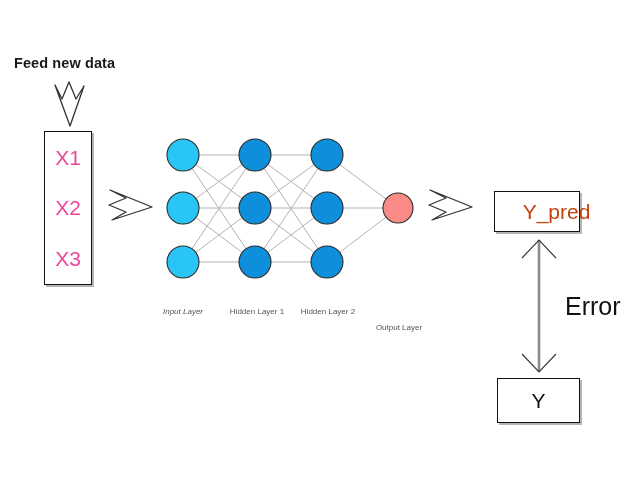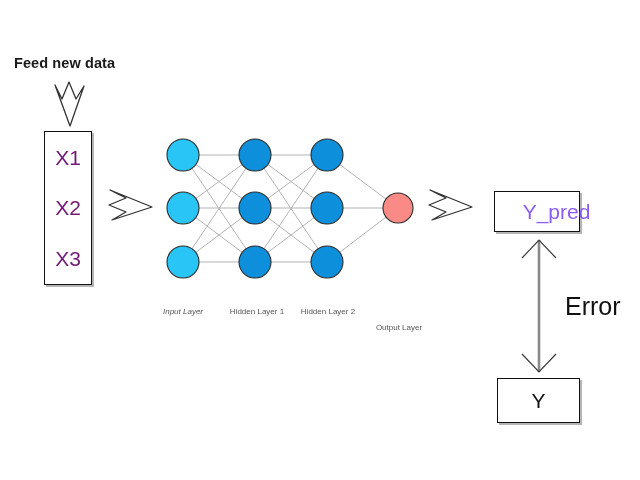--- a/index.html
+++ b/index.html
@@ -52,35 +52,35 @@
     top: 131px;
     width: 48px;
     height: 154px;
     display: flex;
     flex-direction: column;
     justify-content: space-around;
     align-items: center;
   }
   .input-var {
     font-size: 21px;
-    color: #701a75;
+    color: #ec4899;
     line-height: 1;
   }
   .pred-box {
     left: 494px;
     top: 191px;
     width: 86px;
     height: 41px;
     display: flex;
     align-items: center;
     justify-content: center;
   }
   .pred-box span {
     font-size: 21px;
-    color: #8b5cf6;
+    color: #c2410c;
     margin-left: 39px;
   }
   .truth-box {
     left: 497px;
     top: 378px;
     width: 83px;
     height: 45px;
     display: flex;
     align-items: center;
     justify-content: center;

